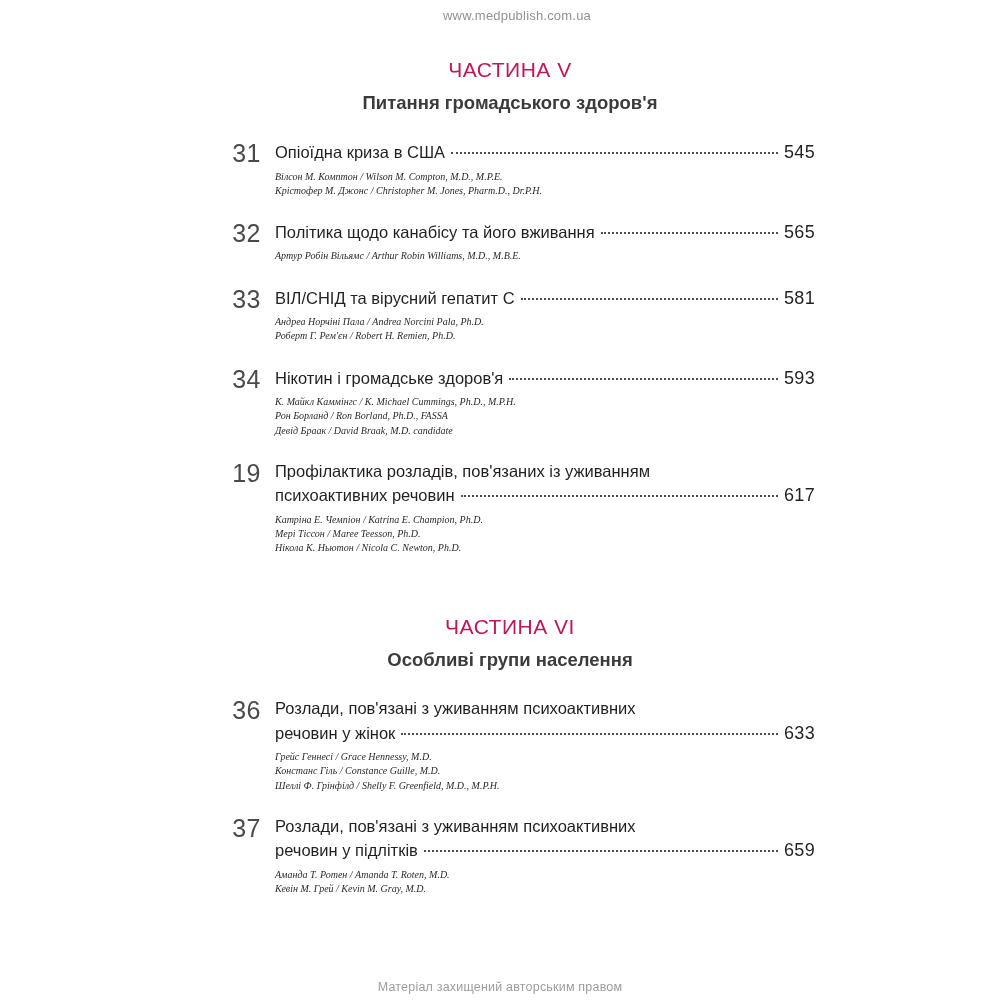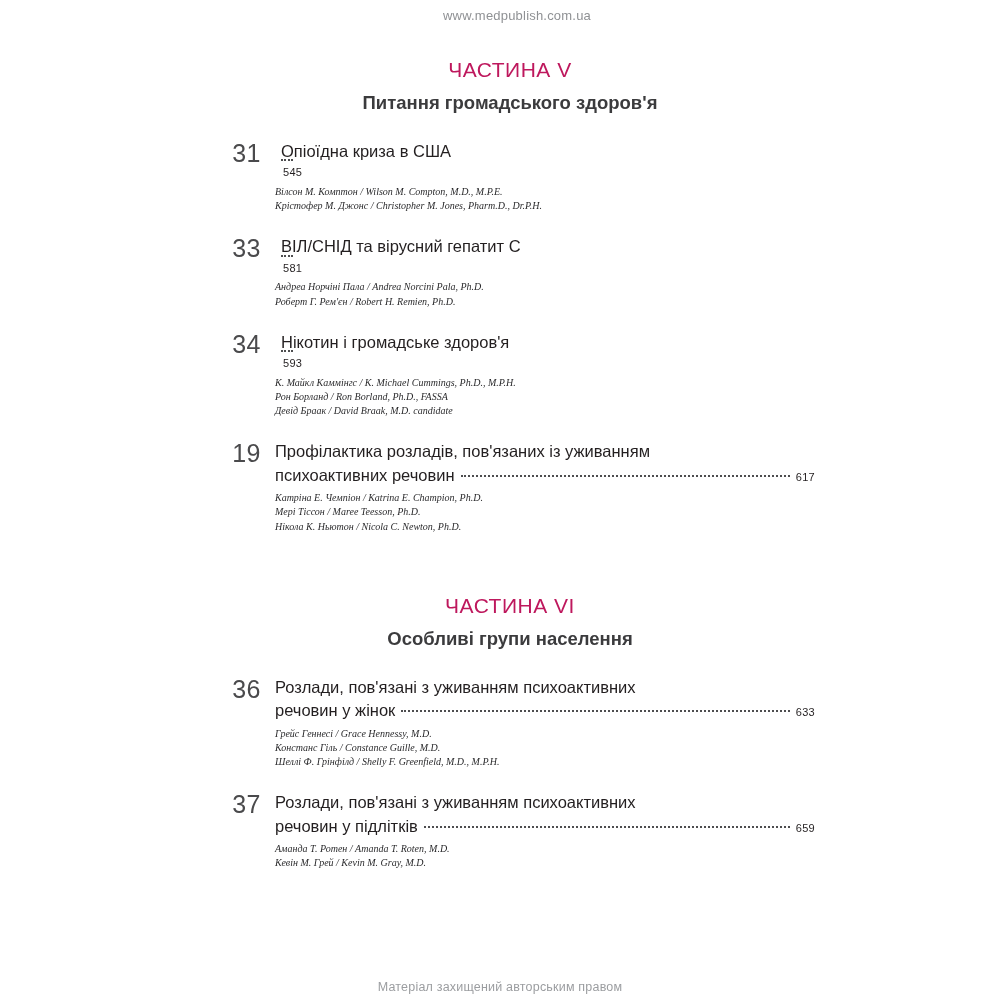--- a/index.html
+++ b/index.html
@@ -87,34 +87,33 @@
   .ch-body {
     flex: 1 1 auto;
     min-width: 0;
   }
   .ch-title-line {
     display: flex;
     align-items: baseline;
     font-size: 16.5px;
     color: #231f20;
     line-height: 1.42;
-    flex-direction: column;
   }
   .ch-title-text {
     white-space: nowrap;
   }
   .leader {
     flex: 1 1 auto;
     margin: 0 4px 0 6px;
     border-bottom: 2px dotted #4d4d4f;
     transform: translateY(-4px);
     min-width: 12px;
   }
   .ch-page {
-    font-size: 11px;
+    font-size: 18px;
     color: #231f20;
     flex: 0 0 auto;
     padding-left: 2px;
     letter-spacing: 0.3px;
   }
   .ch-second-line {
     display: flex;
     align-items: baseline;
     font-size: 16.5px;
     line-height: 1.42;
@@ -156,20 +155,33 @@
           <span class="leader"></span>
           <span class="ch-page">545</span>
         </div>
         <div class="authors">
           <div class="author">Вілсон М. Комптон / Wilson M. Compton, M.D., M.P.E.</div>
           <div class="author">Крістофер М. Джонс / Christopher M. Jones, Pharm.D., Dr.P.H.</div>
         </div>
       </div>
     </div>
 
+    <div class="chapter">
+      <div class="ch-num">32</div>
+      <div class="ch-body">
+        <div class="ch-title-line">
+          <span class="ch-title-text">Політика щодо канабісу та його вживання</span>
+          <span class="leader"></span>
+          <span class="ch-page">565</span>
+        </div>
+        <div class="authors">
+          <div class="author">Артур Робін Вільямс / Arthur Robin Williams, M.D., M.B.E.</div>
+        </div>
+      </div>
+    </div>
 
     <div class="chapter">
       <div class="ch-num">33</div>
       <div class="ch-body">
         <div class="ch-title-line">
           <span class="ch-title-text">ВІЛ/СНІД та вірусний гепатит C</span>
           <span class="leader"></span>
           <span class="ch-page">581</span>
         </div>
         <div class="authors">

